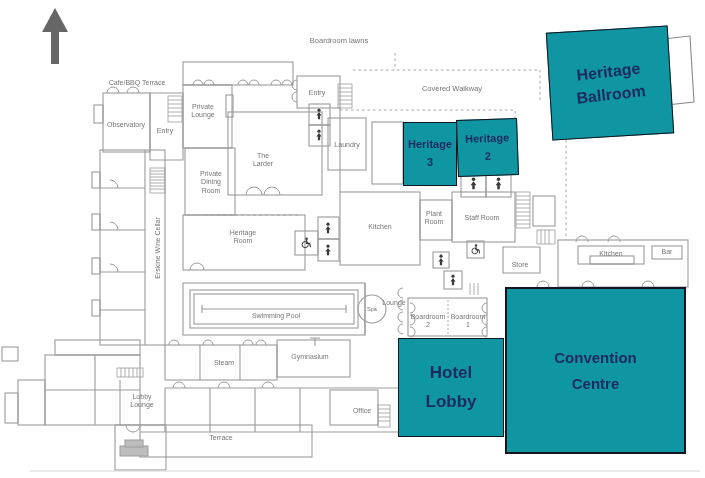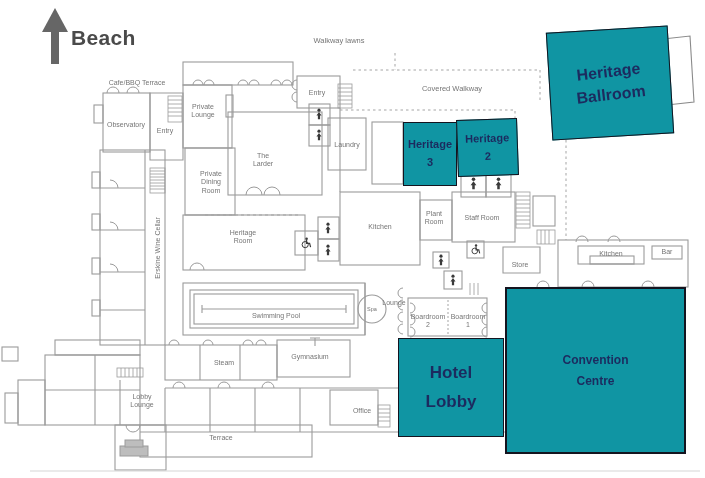--- a/index.html
+++ b/index.html
@@ -24,21 +24,21 @@
     position:absolute;z-index:2;background:#1095a3;border:1.6px solid #14141f;
     color:#1c2b5f;font-weight:bold;display:flex;align-items:center;justify-content:center;
     text-align:center;white-space:pre-line;box-sizing:border-box;
   }
   .hl .t{display:block;}
   .hl-ballroom{left:549px;top:29px;width:122px;height:108px;transform:rotate(-3.5deg);font-size:16px;line-height:1.45;}
   .hl-ballroom .t{transform:rotate(-3deg);}
   .hl-h3{left:403px;top:122px;width:54px;height:64px;font-size:11px;line-height:1.6;}
   .hl-h2{left:457px;top:119px;width:61px;height:57px;transform:rotate(-2deg);font-size:11px;line-height:1.6;}
   .hl-lobby{left:398px;top:338px;width:106px;height:99px;font-size:17px;line-height:1.65;}
-  .hl-conv{left:505px;top:287px;width:181px;height:167px;font-size:12px;line-height:1.7;border-width:2px;}
+  .hl-conv{left:505px;top:287px;width:181px;height:167px;font-size:15px;line-height:1.7;border-width:2px;}
 </style>
 </head>
 <body>
 
 <div class="stage">
 
   <svg class="plan" width="705" height="478" viewBox="0 0 705 478">
     <defs>
       <symbol id="ic-person" viewBox="0 0 10 14">
         <circle cx="5" cy="2.2" r="2" fill="#3a3a3a"></circle>
@@ -205,23 +205,22 @@
       <use href="#ic-person" x="324" y="244" width="8" height="12"></use>
       <use href="#ic-wheelchair" x="300" y="237" width="12" height="12"></use>
       <use href="#ic-person" x="469" y="177" width="9" height="13"></use>
       <use href="#ic-person" x="494" y="177" width="9" height="13"></use>
       <use href="#ic-person" x="437" y="254" width="8" height="12"></use>
       <use href="#ic-person" x="449" y="274" width="8" height="12"></use>
       <use href="#ic-wheelchair" x="470" y="244" width="11" height="11"></use>
     </g>
   </svg>
 
-  <div class="beach">Beach</div>
-
-  <div class="lbl big" style="left:339px;top:40px;">Walkway lawns</div>
+
+  <div class="lbl big" style="left:339px;top:40px;">Boardroom lawns</div>
   <div class="lbl" style="left:137px;top:83px;">Cafe/BBQ Terrace</div>
   <div class="lbl" style="left:126px;top:125px;">Observatory</div>
   <div class="lbl" style="left:165px;top:131px;">Entry</div>
   <div class="lbl" style="left:203px;top:111px;">Private
 Lounge</div>
   <div class="lbl" style="left:317px;top:93px;">Entry</div>
   <div class="lbl big" style="left:452px;top:88px;text-align:center;">Covered Walkway</div>
   <div class="lbl" style="left:347px;top:145px;">Laundry</div>
   <div class="lbl" style="left:263px;top:160px;">The
 Larder</div>

